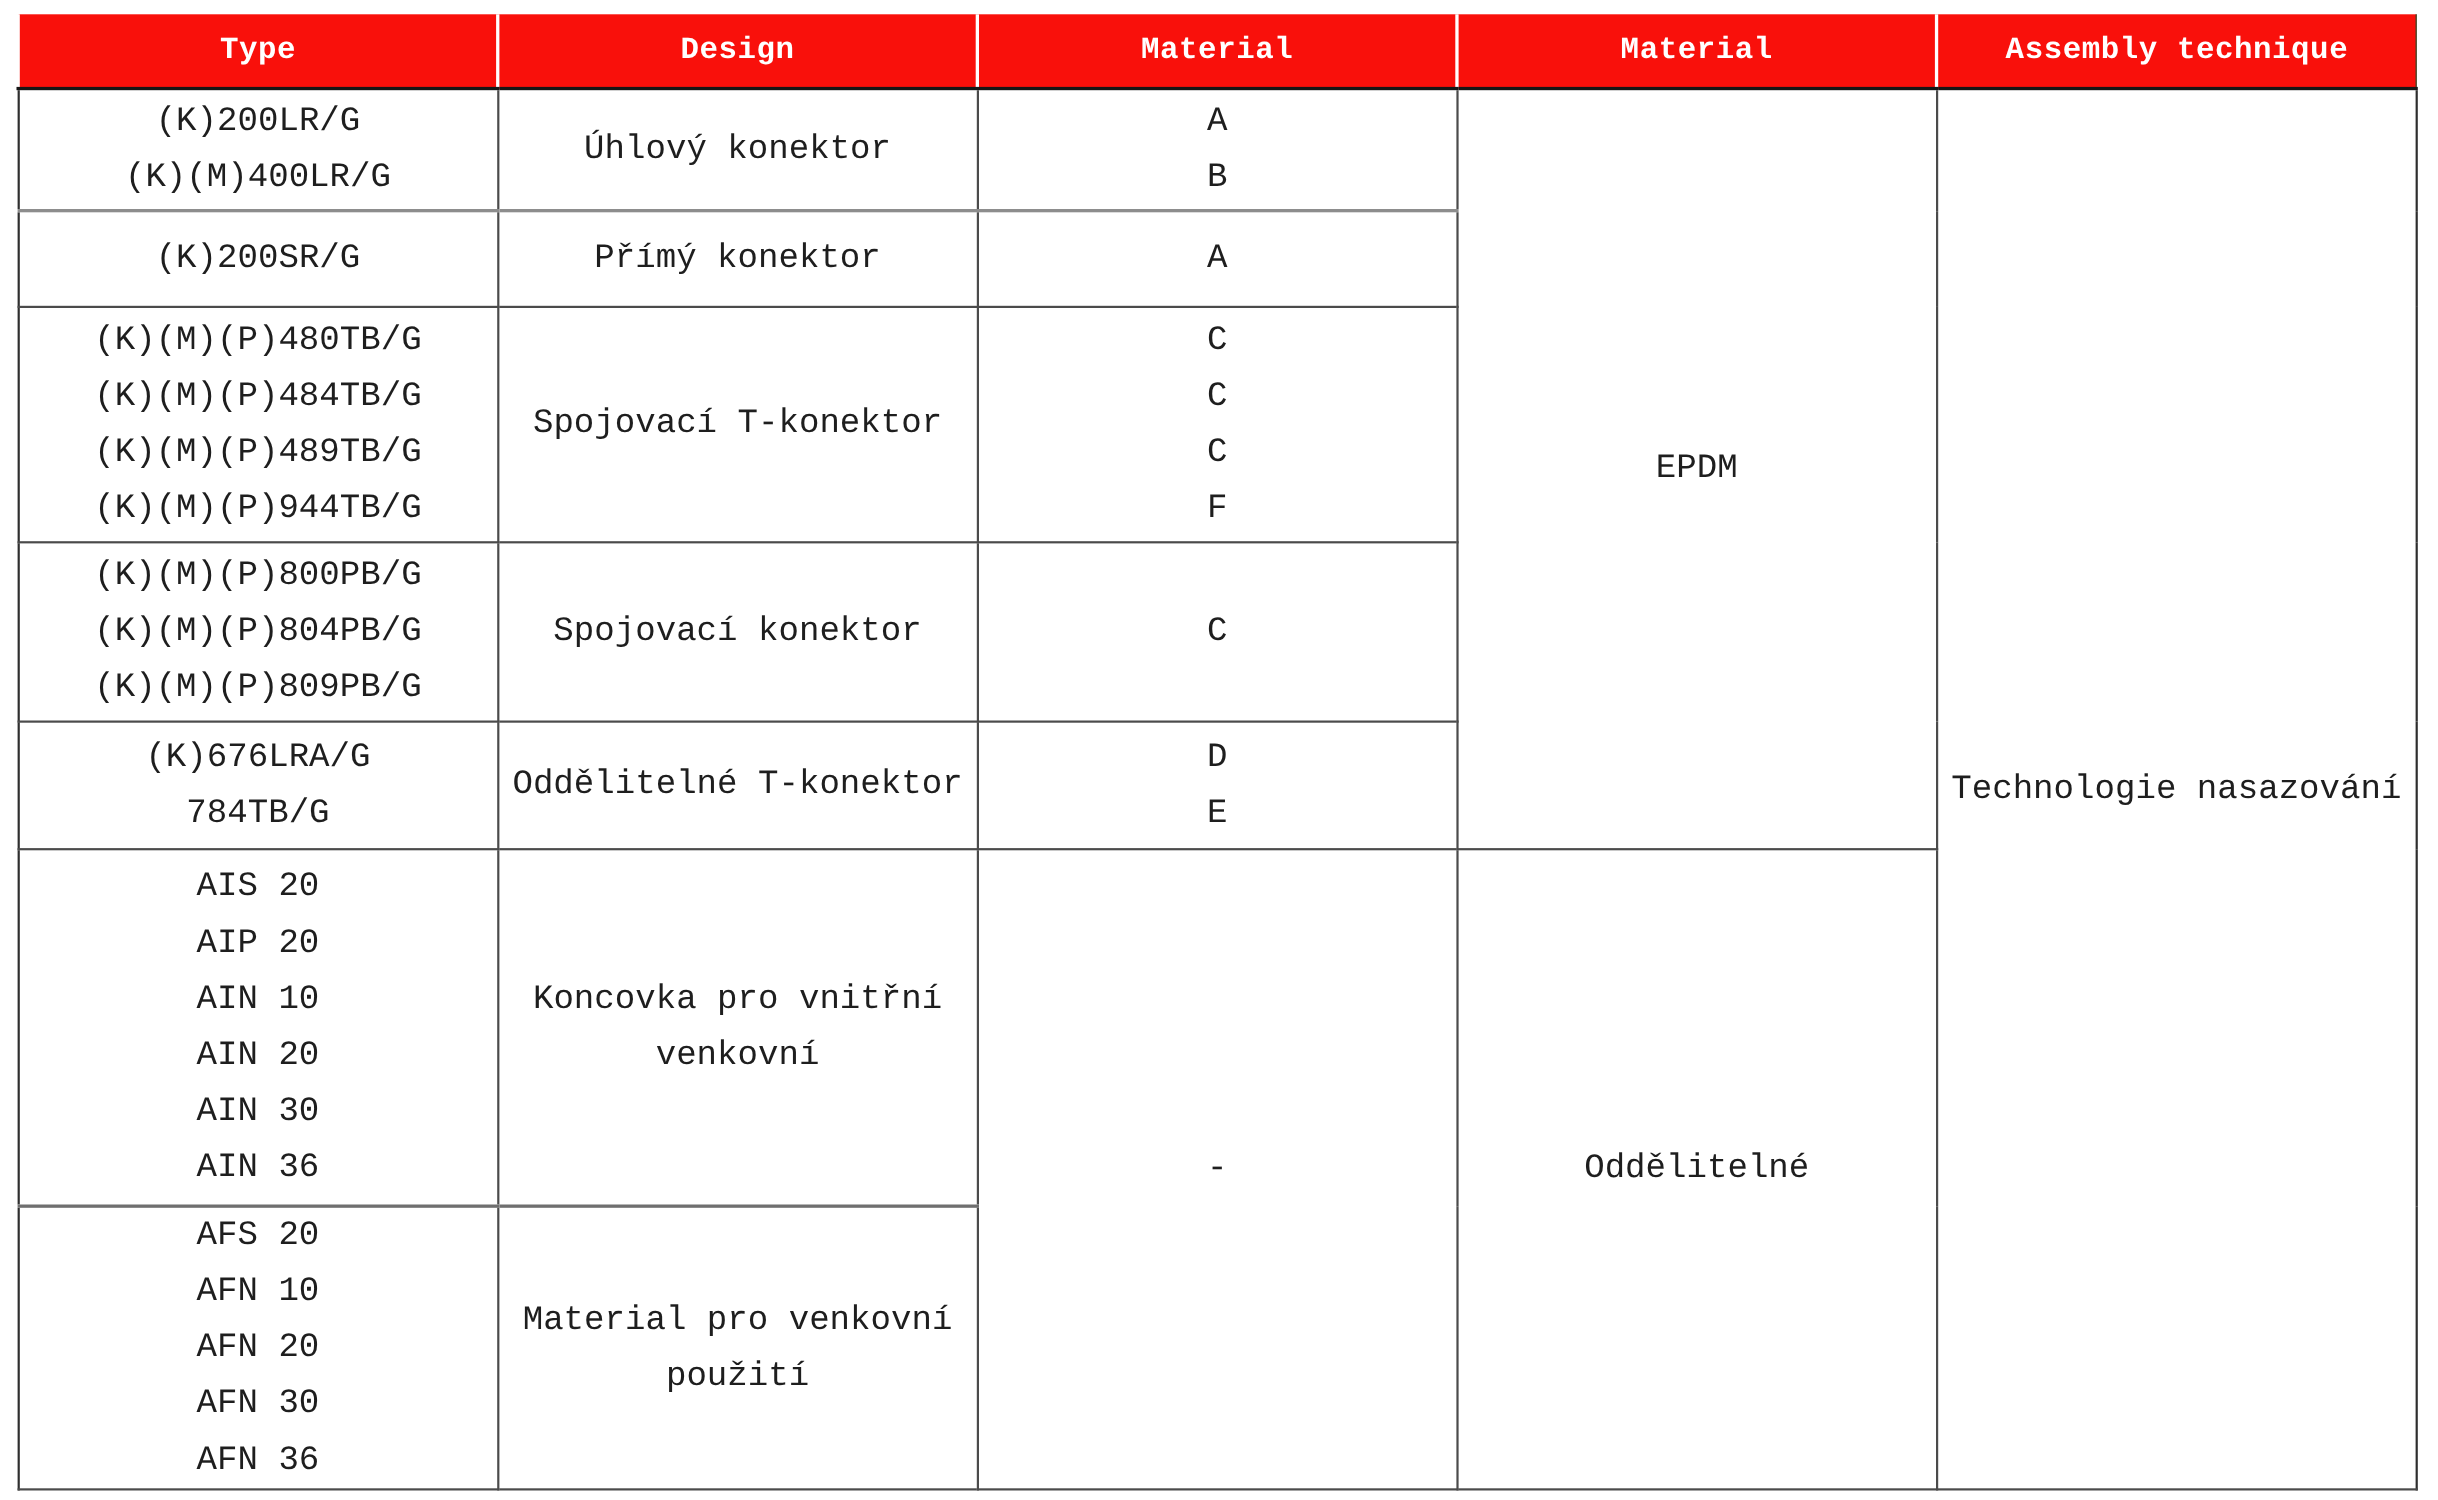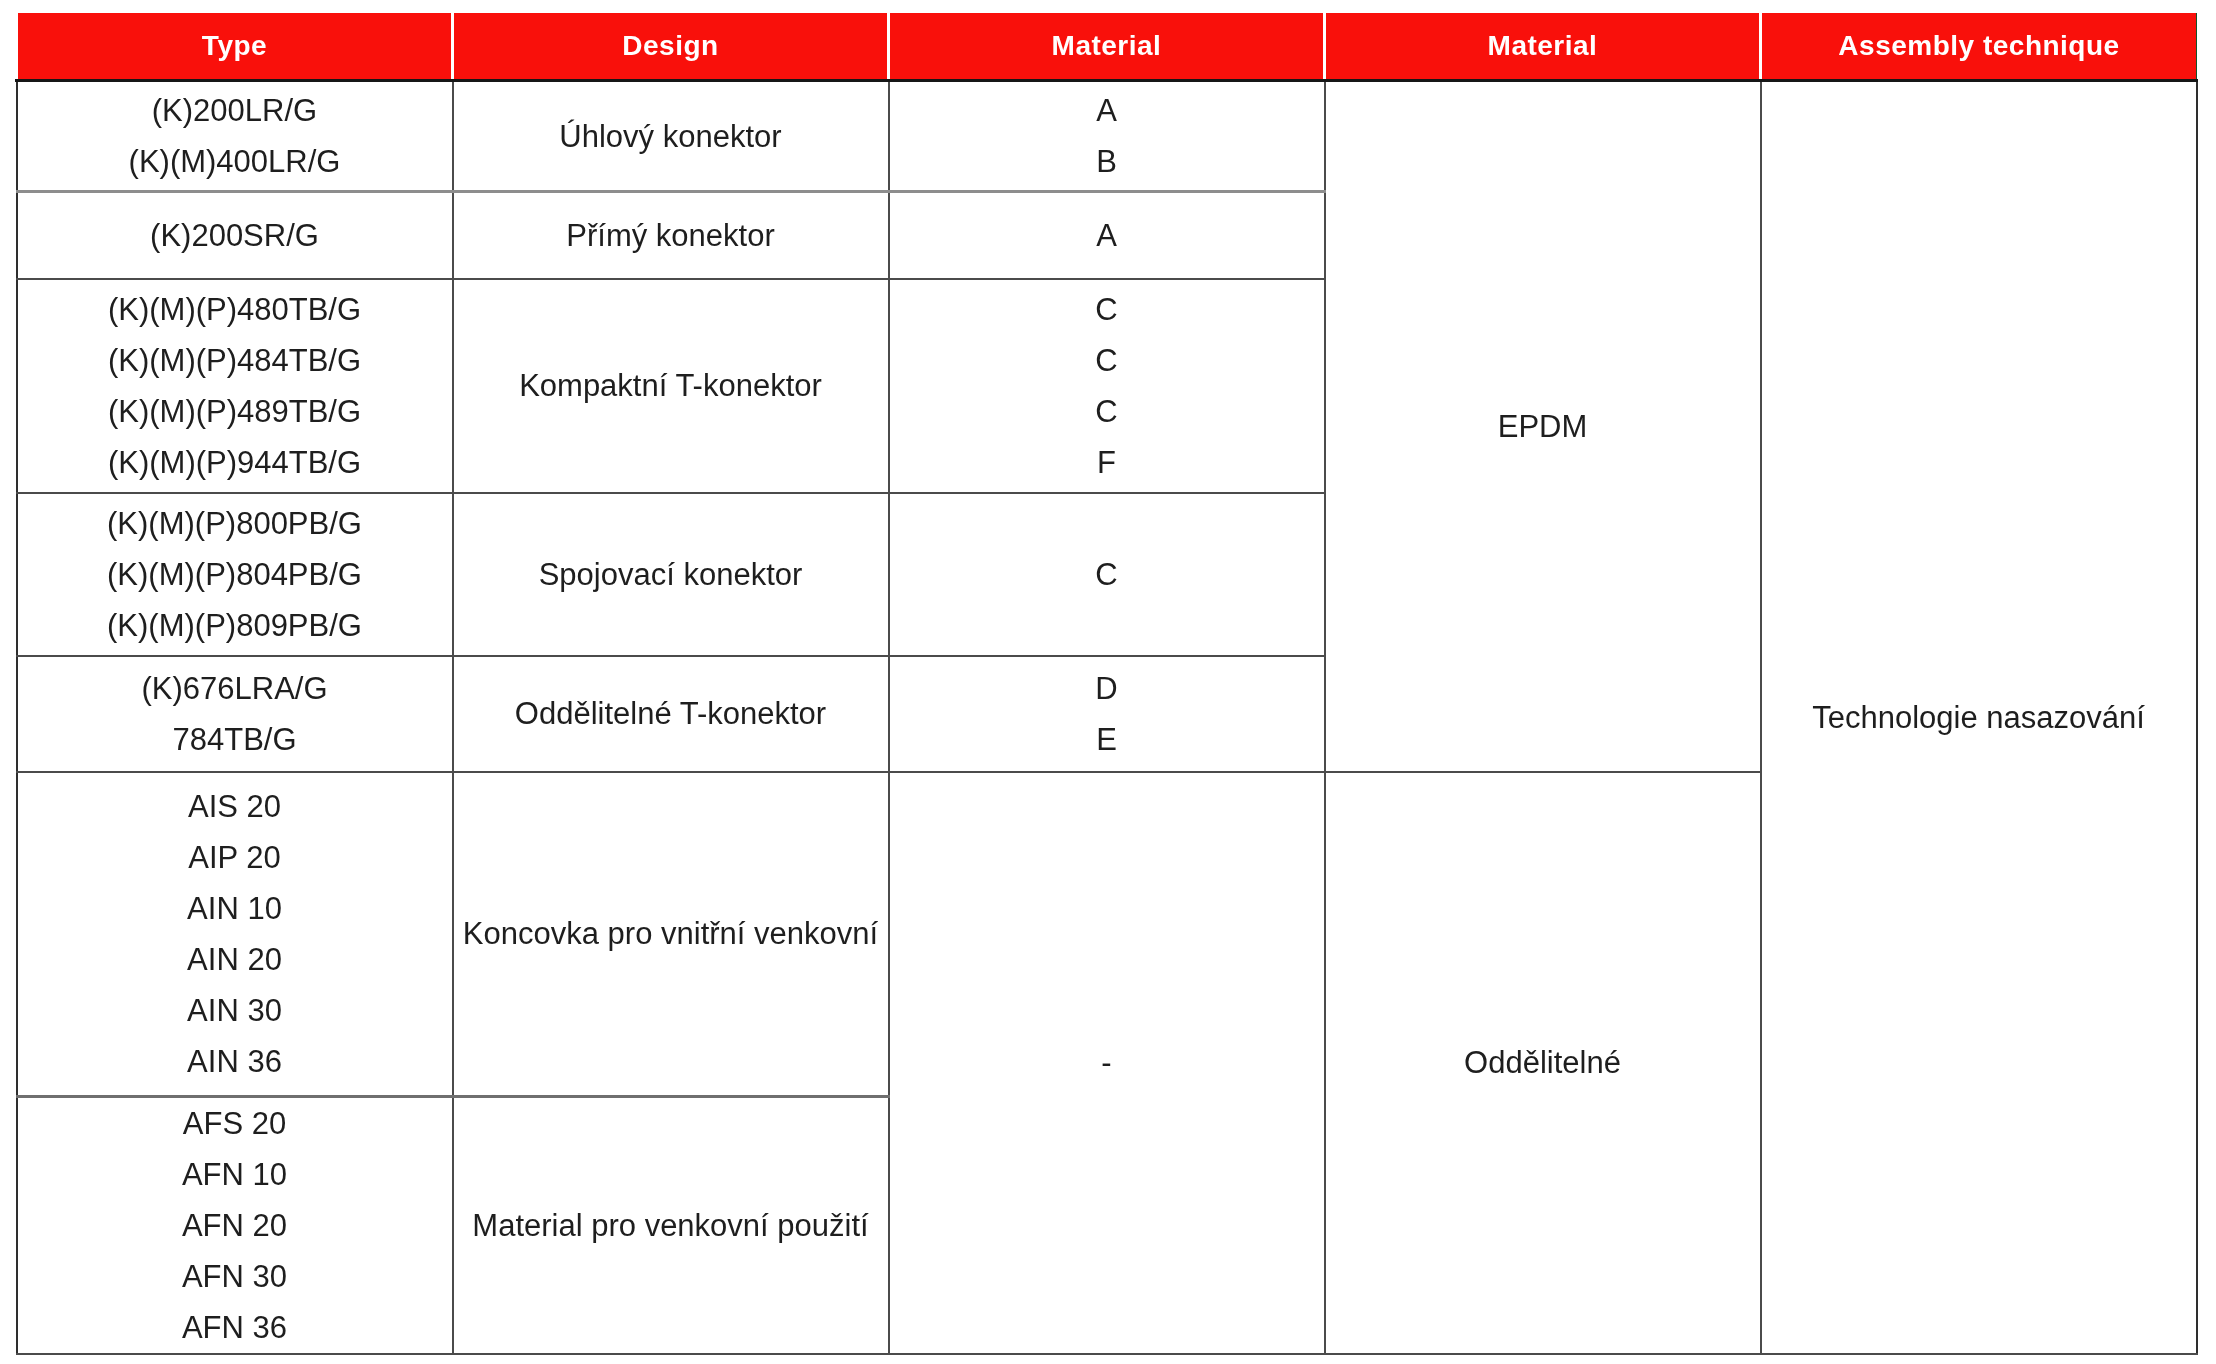--- a/index.html
+++ b/index.html
@@ -7,20 +7,21 @@
     padding: 0;
     background: #ffffff;
     font-family: "Liberation Sans", sans-serif;
   }
   .page {
     position: relative;
     width: 2216px;
     height: 1364px;
     background: #ffffff;
     overflow: hidden;
+    font-family: Liberation Mono, monospace;
   }
   table.catalog {
     position: absolute;
     left: 15px;
     top: 13px;
     width: 2180px;
     border-collapse: collapse;
     table-layout: fixed;
   }
   table.catalog col { width: 436px; }
@@ -106,21 +107,21 @@
       <tr class="r2">
         <td class="cell outer-left">(K)200SR/G</td>
         <td class="cell">Přímý konektor</td>
         <td class="cell">A</td>
       </tr>
       <tr class="r3">
         <td class="cell outer-left">(K)(M)(P)480TB/G
 (K)(M)(P)484TB/G
 (K)(M)(P)489TB/G
 (K)(M)(P)944TB/G</td>
-        <td class="cell">Kompaktní T-konektor</td>
+        <td class="cell">Spojovací T-konektor</td>
         <td class="cell">C
 C
 C
 F</td>
       </tr>
       <tr class="r4">
         <td class="cell outer-left">(K)(M)(P)800PB/G
 (K)(M)(P)804PB/G
 (K)(M)(P)809PB/G</td>
         <td class="cell">Spojovací konektor</td>

